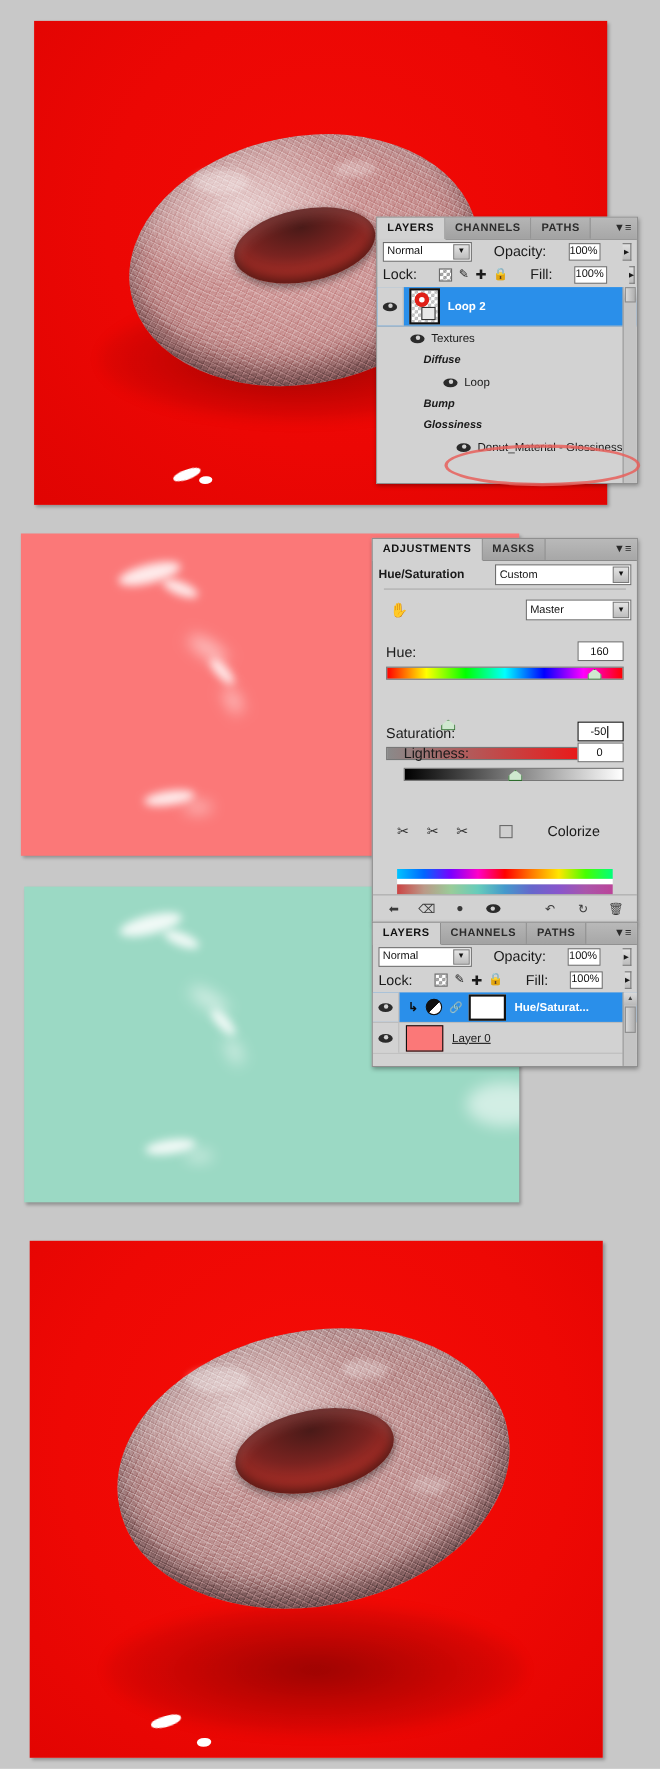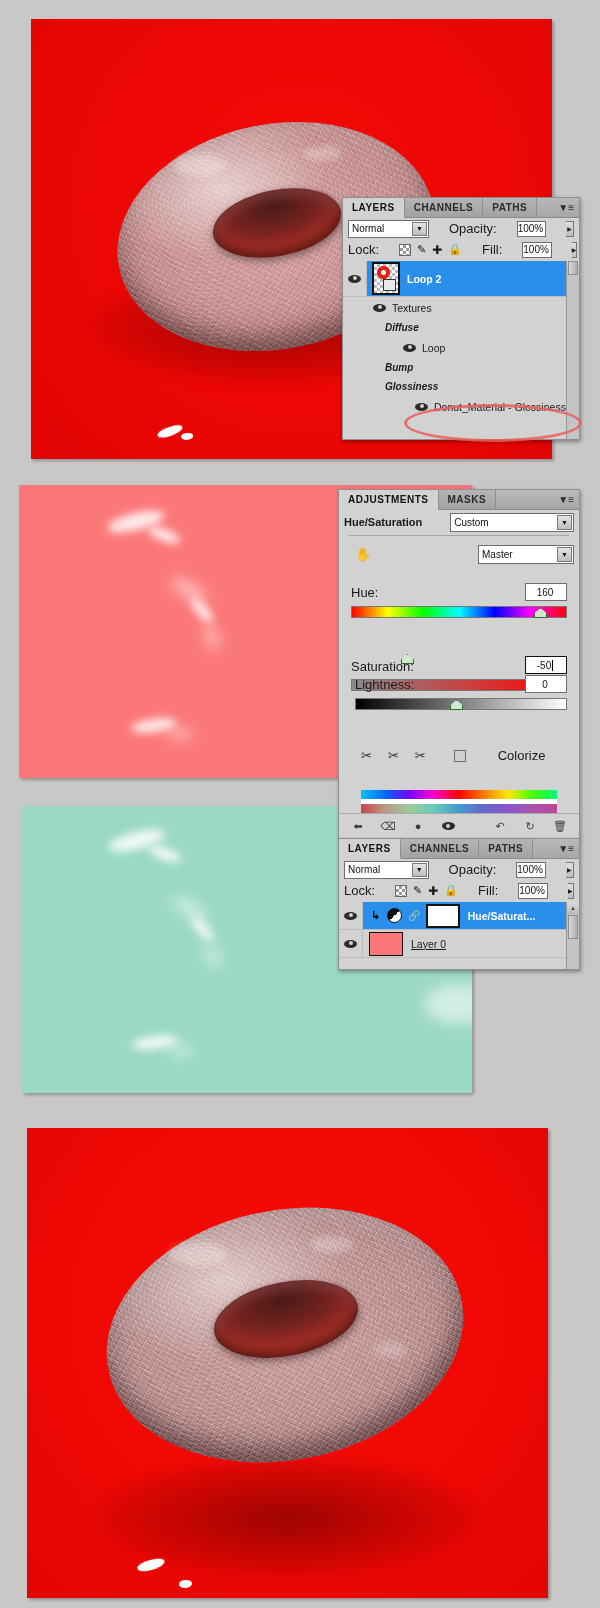--- a/index.html
+++ b/index.html
@@ -307,21 +307,21 @@
       <span class="lbl">Saturation:</span>
       <div class="numbox" style="margin-left:auto;width:38px;height:16px;justify-content:center;border:1px solid #111;">
         <span>-50</span>
           <span style="display:inline-block;width:1px;height:11px;background:#000;margin-left:1px;"></span>
       </div>
     </div>
     <div class="slider-track" style="margin:5px 12px 0 12px;background:linear-gradient(90deg,#8a8a8a,#f00);"></div>
     <div class="slider-thumb" style="left:62px;top:25px;"></div>
   </div>
 
-  <div style="position:absolute;left:4px;right:0;top:185px;text-align:center;">
+  <div style="position:absolute;left:16px;right:0;top:185px;text-align:center;">
     <div style="display:flex;align-items:center;padding:0 12px;">
       <span class="lbl">Lightness:</span>
       <div class="numbox" style="margin-left:auto;width:38px;height:16px;justify-content:center;">0</div>
     </div>
     <div class="slider-track" style="margin:5px 12px 0 12px;background:linear-gradient(90deg,#000,#fff);"></div>
     <div class="slider-thumb" style="left:107px;top:25px;"></div>
   </div>
 
   <div style="position:absolute;left:22px;top:258px;display:flex;align-items:center;gap:16px;">
     <span style="font-size:13px;color:#333;">✂</span>

